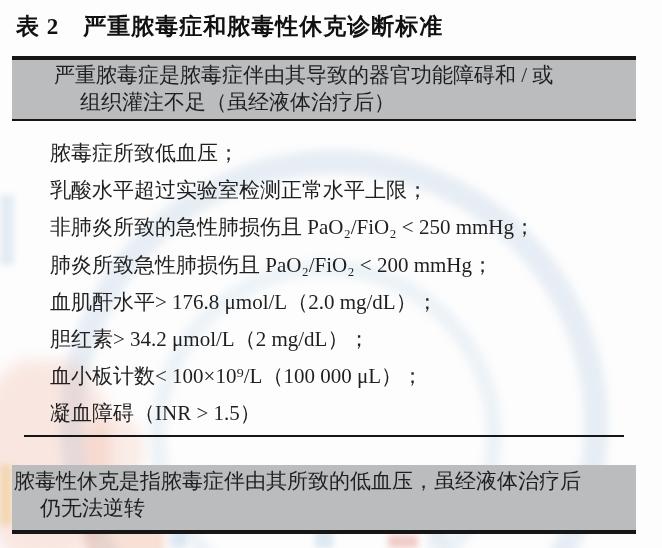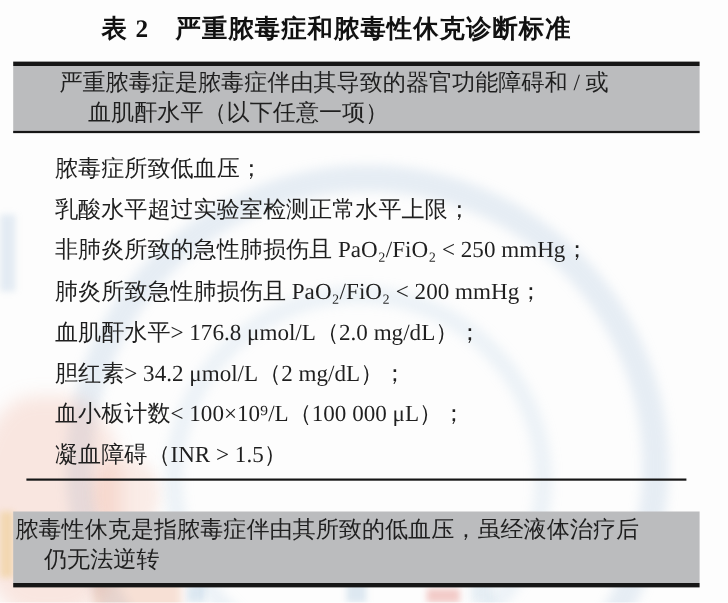--- a/index.html
+++ b/index.html
@@ -30,22 +30,21 @@
   .wm-pink2{left:85px;top:415px;width:60px;height:70px;background:rgba(235,150,120,0.16);border-radius:50%;filter:blur(6px);}
   .wm-orange-bottom{left:85px;top:528px;width:80px;height:28px;background:rgba(235,150,110,0.28);filter:blur(4px);}
   .wm-yellow-left{left:0;top:465px;width:12px;height:60px;background:rgba(230,190,90,0.35);filter:blur(3px);}
   .wm-blue-b1{left:170px;top:532px;width:16px;height:16px;background:rgba(150,185,215,0.30);filter:blur(3px);}
   .wm-blue-b2{left:315px;top:530px;width:18px;height:18px;background:rgba(150,185,215,0.30);filter:blur(3px);}
   .wm-blue-b3{left:428px;top:500px;width:20px;height:48px;background:rgba(150,185,215,0.22);filter:blur(4px);}
   .wm-red-b{left:388px;top:535px;width:30px;height:13px;background:rgba(220,90,80,0.30);filter:blur(3px);}
 
   
   .caption{
-    position:absolute;left:0;top:11px;width:612px;
-    text-align:center;
+    position:absolute;left:16px;top:11px;width:612px;
     font-weight:bold;
     font-size:23px;
     letter-spacing:1px;
     color:#111;
   }
 
   
   .tbl{
     position:absolute;left:12px;top:56px;width:624px;
     box-sizing:border-box;
@@ -90,21 +89,21 @@
   <div class="wm wm-blue-b2"></div>
   <div class="wm wm-blue-b3"></div>
   <div class="wm wm-red-b"></div>
 
   <div class="caption">表 2　严重脓毒症和脓毒性休克诊断标准</div>
 
   <div class="tbl">
 
     <div class="block block-top">
       <div class="l1">严重脓毒症是脓毒症伴由其导致的器官功能障碍和 / 或</div>
-      <div class="l2">血肌酐水平（以下任意一项）</div>
+      <div class="l2">组织灌注不足（虽经液体治疗后）</div>
     </div>
 
     <ul class="criteria">
         <li>脓毒症所致低血压；</li>
         <li>乳酸水平超过实验室检测正常水平上限；</li>
         <li>非肺炎所致的急性肺损伤且 PaO₂/FiO₂ &lt; 250 mmHg；</li>
         <li>肺炎所致急性肺损伤且 PaO₂/FiO₂ &lt; 200 mmHg；</li>
         <li>血肌酐水平&gt; 176.8 μmol/L（2.0 mg/dL）；</li>
         <li>胆红素&gt; 34.2 μmol/L（2 mg/dL）；</li>
         <li>血小板计数&lt; 100×10⁹/L（100 000 μL）；</li>

